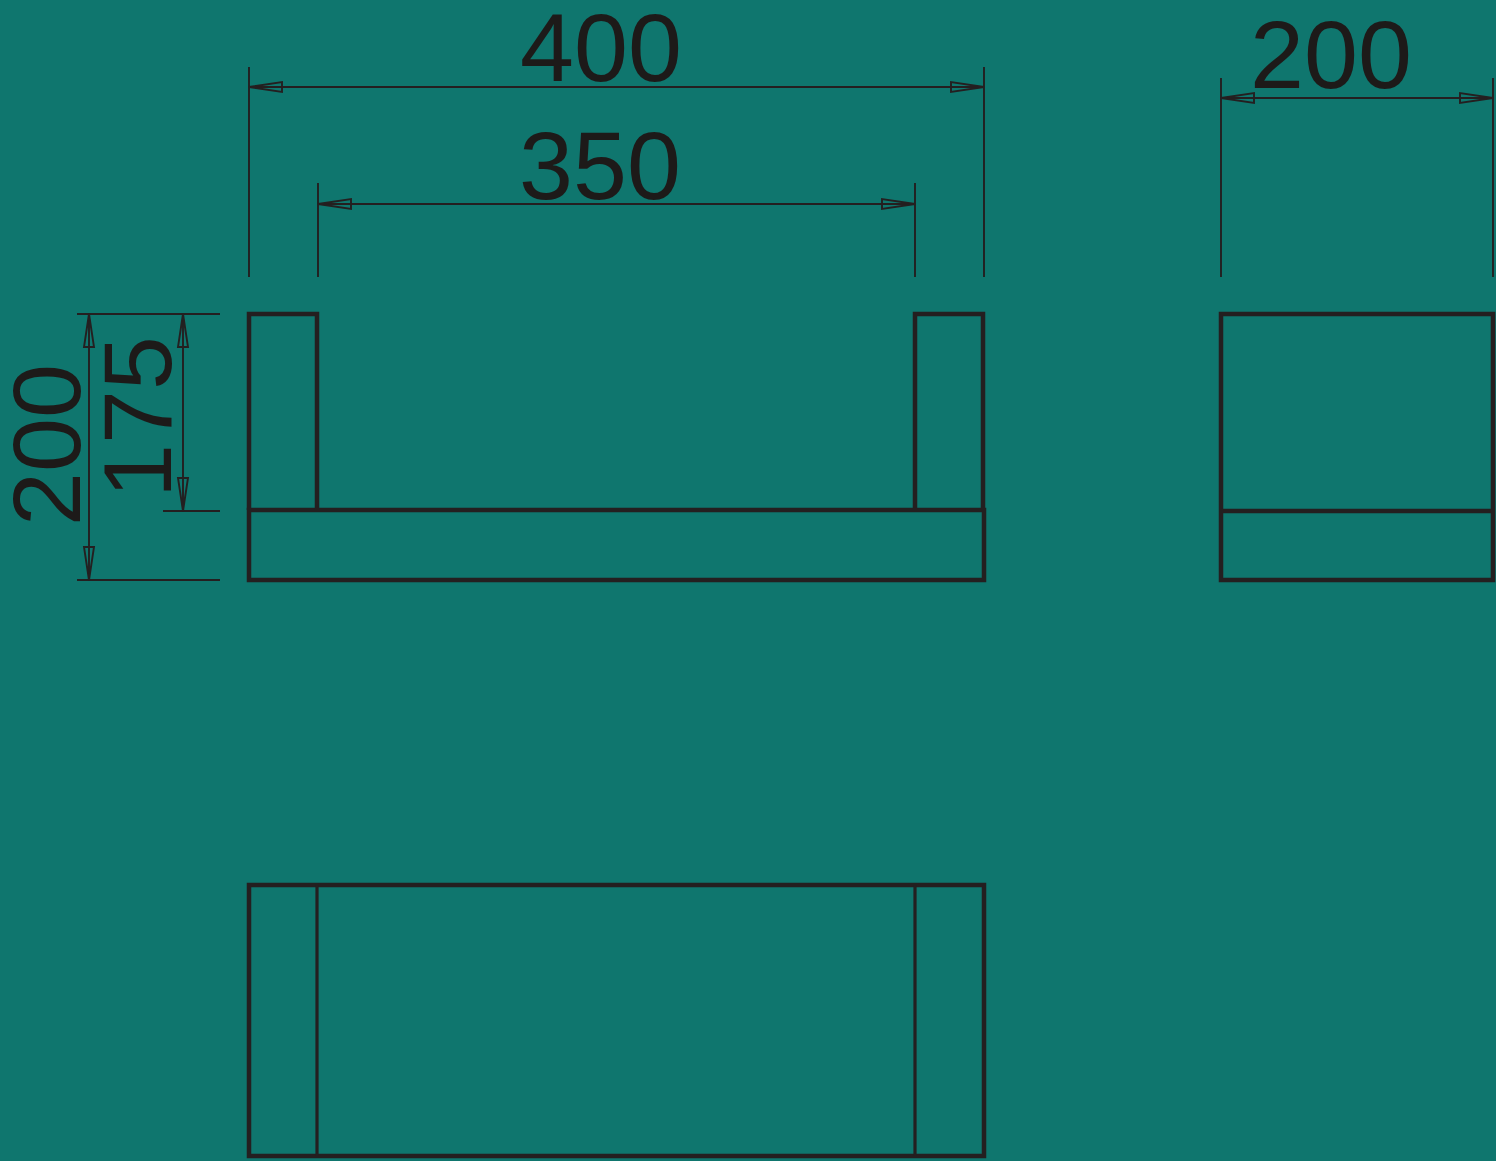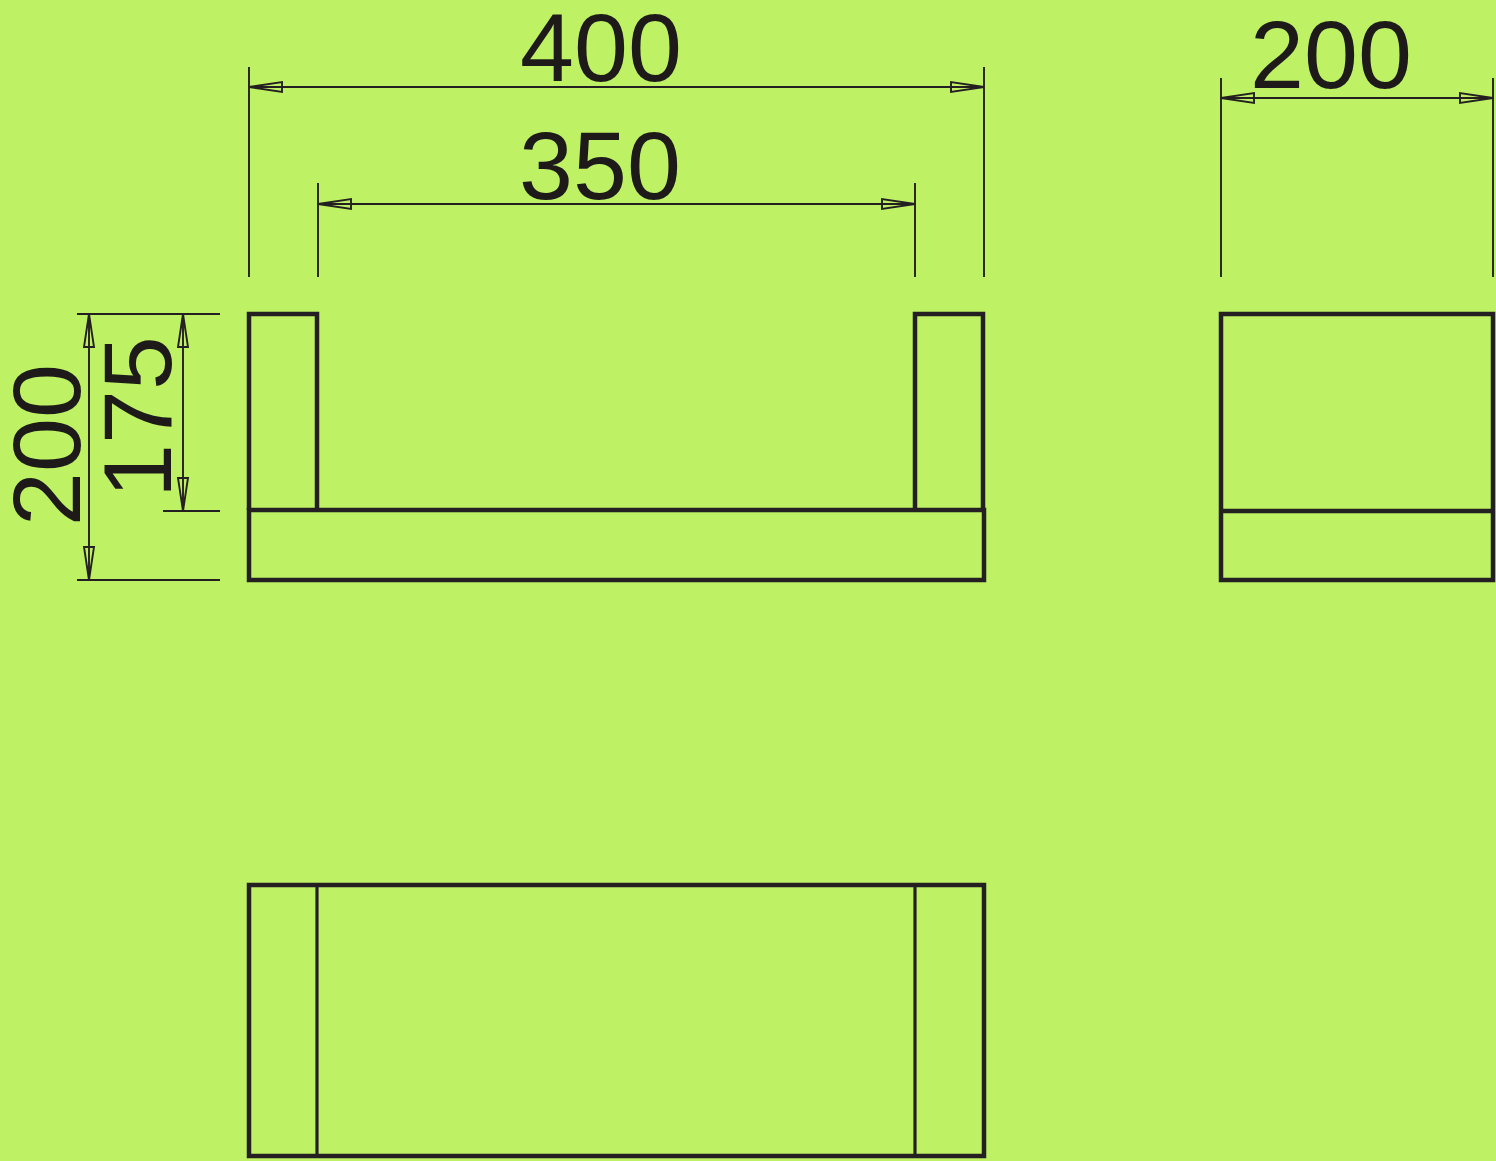--- a/index.html
+++ b/index.html
@@ -4,21 +4,21 @@
 <style>
   html, body {
     margin: 0;
     padding: 0;
     background: #ffffff;
   }
   .canvas {
     position: relative;
     width: 1496px;
     height: 1161px;
-    background: #bef264;
+    background: #0f766e;
     overflow: hidden;
   }
   svg { display: block; }
   .object-line {
     fill: none;
     stroke: #241f20;
     stroke-width: 4.5;
     stroke-linejoin: miter;
     stroke-linecap: butt;
   }

